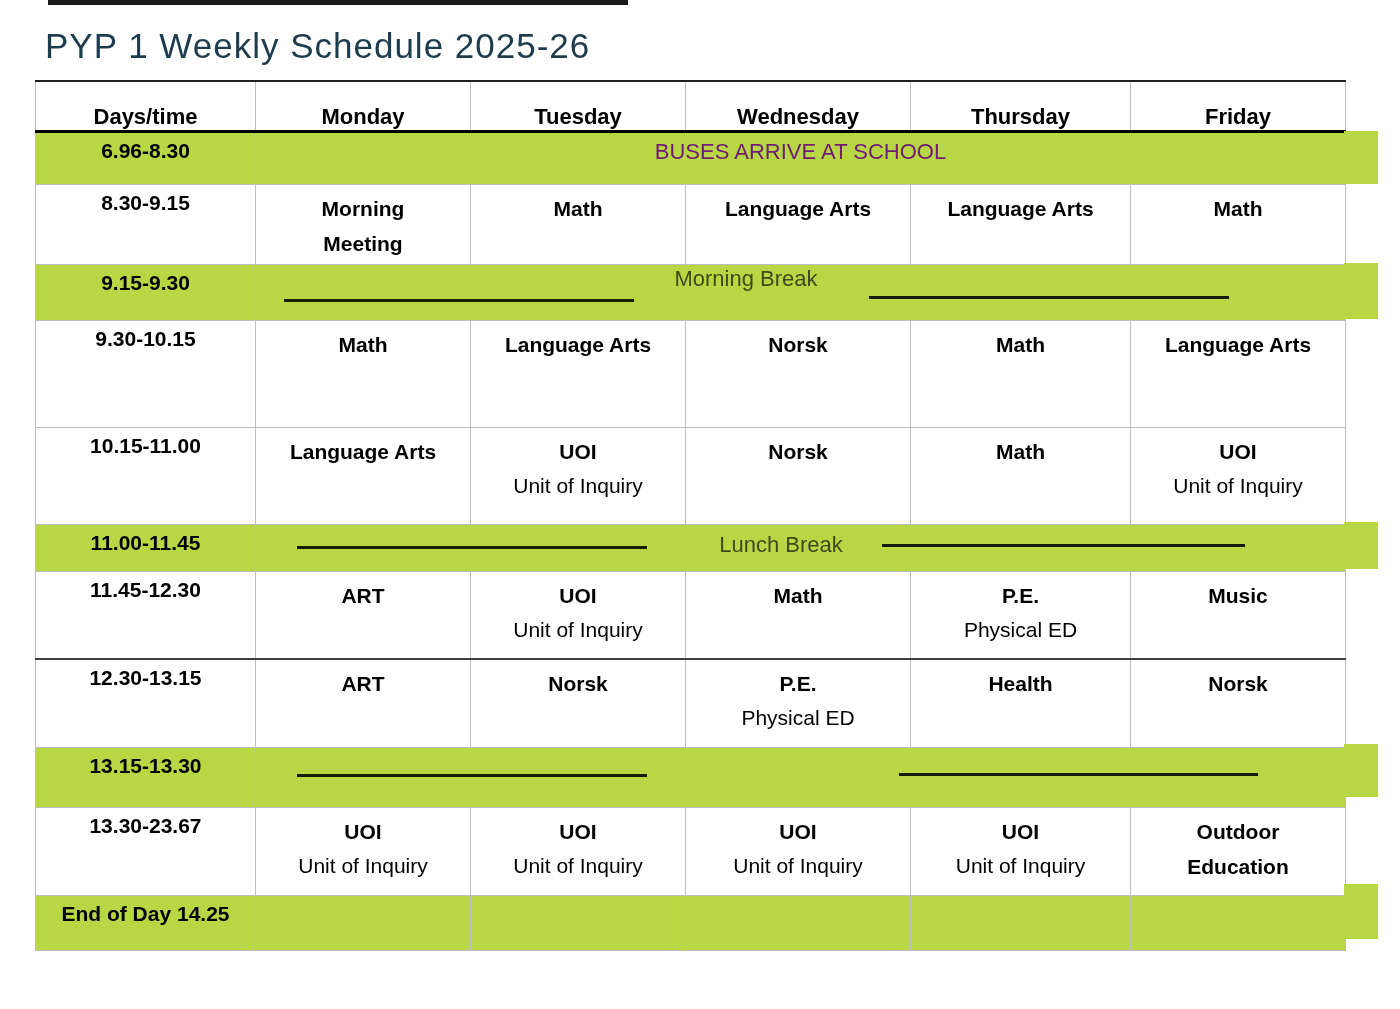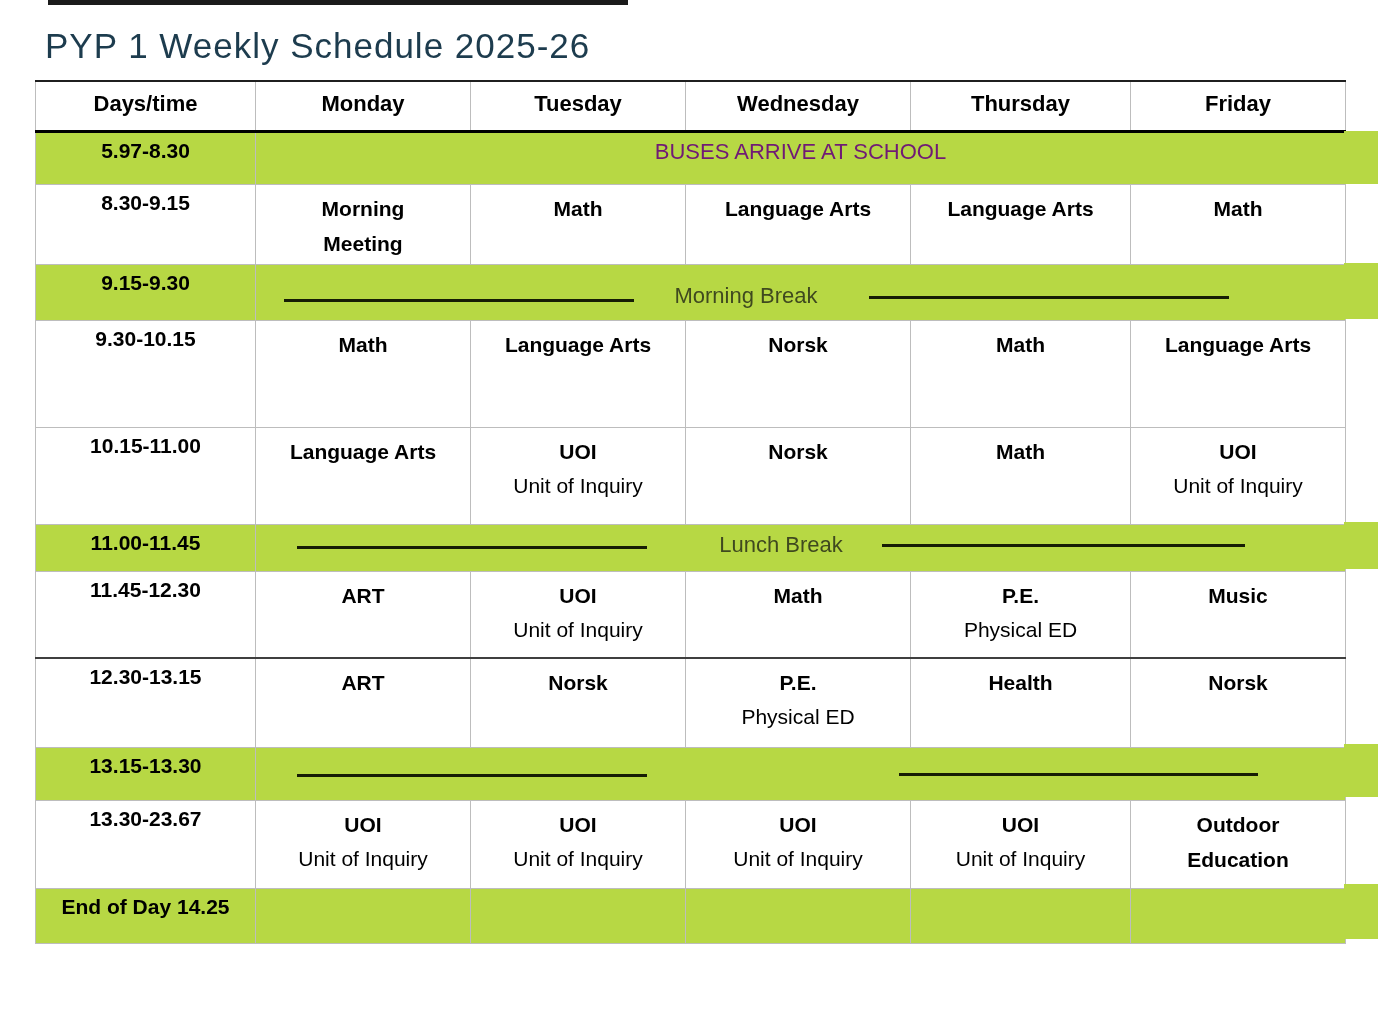--- a/index.html
+++ b/index.html
@@ -13,33 +13,33 @@
     color:#1d3c4e;font-weight:normal;white-space:nowrap;
   }
   .table-wrap{position:absolute;left:35px;top:80px;width:1345px;}
   table.schedule{border-collapse:collapse;table-layout:fixed;width:1310px;}
   .schedule th,.schedule td{
     vertical-align:top;text-align:center;box-sizing:border-box;
     border:1px solid #bdbdbd;padding:6px 4px 0 4px;overflow:hidden;
   }
   .schedule th{
     font-size:22px;font-weight:bold;border-top:2px solid #1f1f1f;
-    border-bottom:3px solid #000;padding-top:9px;
+    border-bottom:3px solid #000;padding-top:22px;
   }
   .time{font-size:21px;font-weight:bold;padding-top:8px;}
   .cellb{display:block;font-size:21px;font-weight:bold;line-height:35px;white-space:pre-line;}
   .cellr{display:block;font-size:21px;font-weight:normal;line-height:34px;white-space:pre-line;}
   .green{background:#b7d844;}
   tr.sep-dark td{border-top:2px solid #3f3f3f;}
   .banner-cell{font-size:22px;color:#701a75;padding-top:7px;}
   .brk{position:relative;padding:0;}
   .bline{position:absolute;height:3px;background:#161d05;}
   .blabel{position:absolute;font-size:22px;color:#3f491f;text-align:center;}
   .brk-morning .l1{left:28px;width:350px;top:34px;}
-  .brk-morning .blabel{left:395px;width:190px;top:18px;}
+  .brk-morning .blabel{left:395px;width:190px;top:1px;}
   .brk-morning .l2{left:613px;width:360px;top:31px;}
   .brk-lunch .l1{left:41px;width:350px;top:21px;}
   .brk-lunch .blabel{left:430px;width:190px;top:7px;}
   .brk-lunch .l2{left:626px;width:363px;top:19px;}
   .brk-pm .l1{left:41px;width:350px;top:26px;}
   .brk-pm .l2{left:643px;width:359px;top:25px;}
   .end-time{font-size:21px;font-weight:bold;text-align:left;padding-left:9px;padding-top:9px;}
   .overhang{position:absolute;left:1309px;width:34px;background:#b7d844;}
   .oh1{top:51px;height:53px;}
   .oh2{top:183px;height:56px;}
@@ -71,21 +71,21 @@
           <tr style="height:50px">
         <th>Days/time</th>
         <th>Monday</th>
         <th>Tuesday</th>
         <th>Wednesday</th>
         <th>Thursday</th>
         <th>Friday</th>
       </tr>
 
       <tr style="height:53px">
-        <td class="time green">5.97-8.30</td>
+        <td class="time green">6.96-8.30</td>
         <td class="green banner-cell" colspan="5">BUSES ARRIVE AT SCHOOL</td>
       </tr>
 
       <tr style="height:80px">
         <td class="time">8.30-9.15</td>
         <td>
               <span class="cellb">Morning
 Meeting</span>
             </td>
         <td>
@@ -194,21 +194,21 @@
               <span class="cellr">Physical ED</span>
             </td>
         <td>
               <span class="cellb">Health</span>
             </td>
         <td>
               <span class="cellb">Norsk</span>
             </td>
       </tr>
 
-      <tr style="height:53px">
+      <tr style="height:60px">
         <td class="time green">13.15-13.30</td>
         <td class="green brk brk-pm" colspan="5">
           <div class="bline l1"></div>
           <div class="bline l2"></div>
         </td>
       </tr>
 
       <tr style="height:88px">
         <td class="time">13.30-23.67</td>
         <td>

